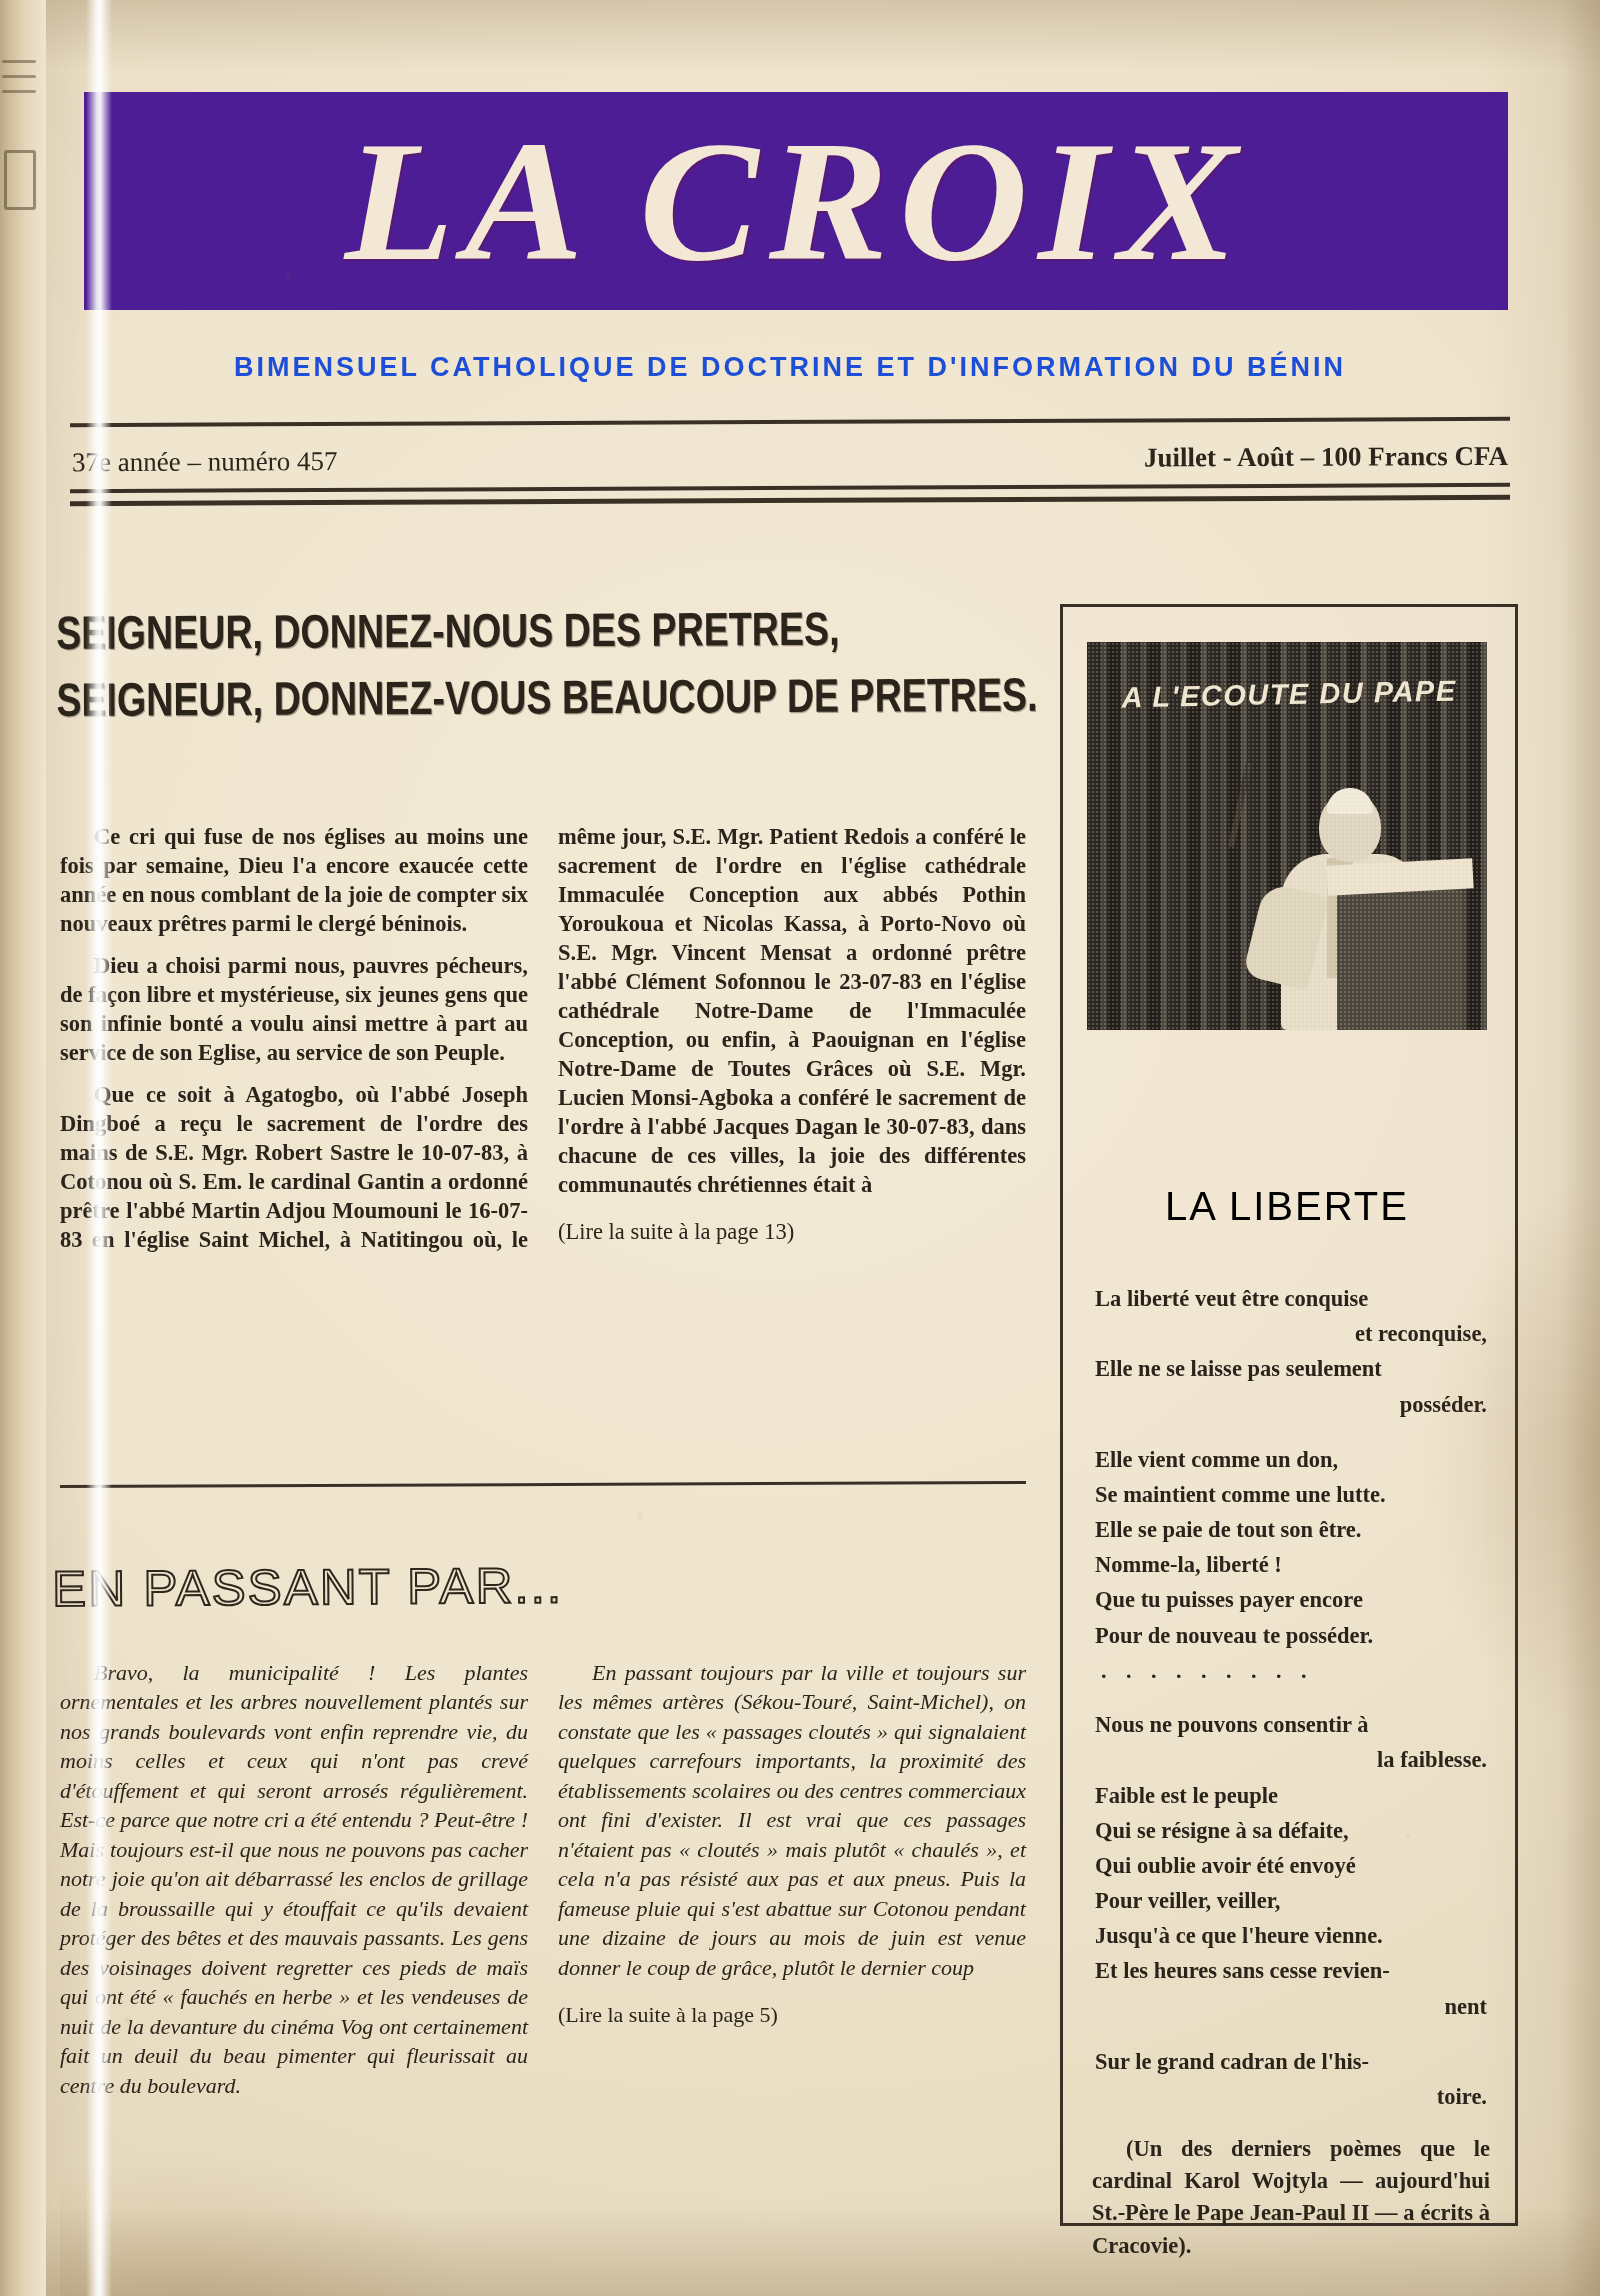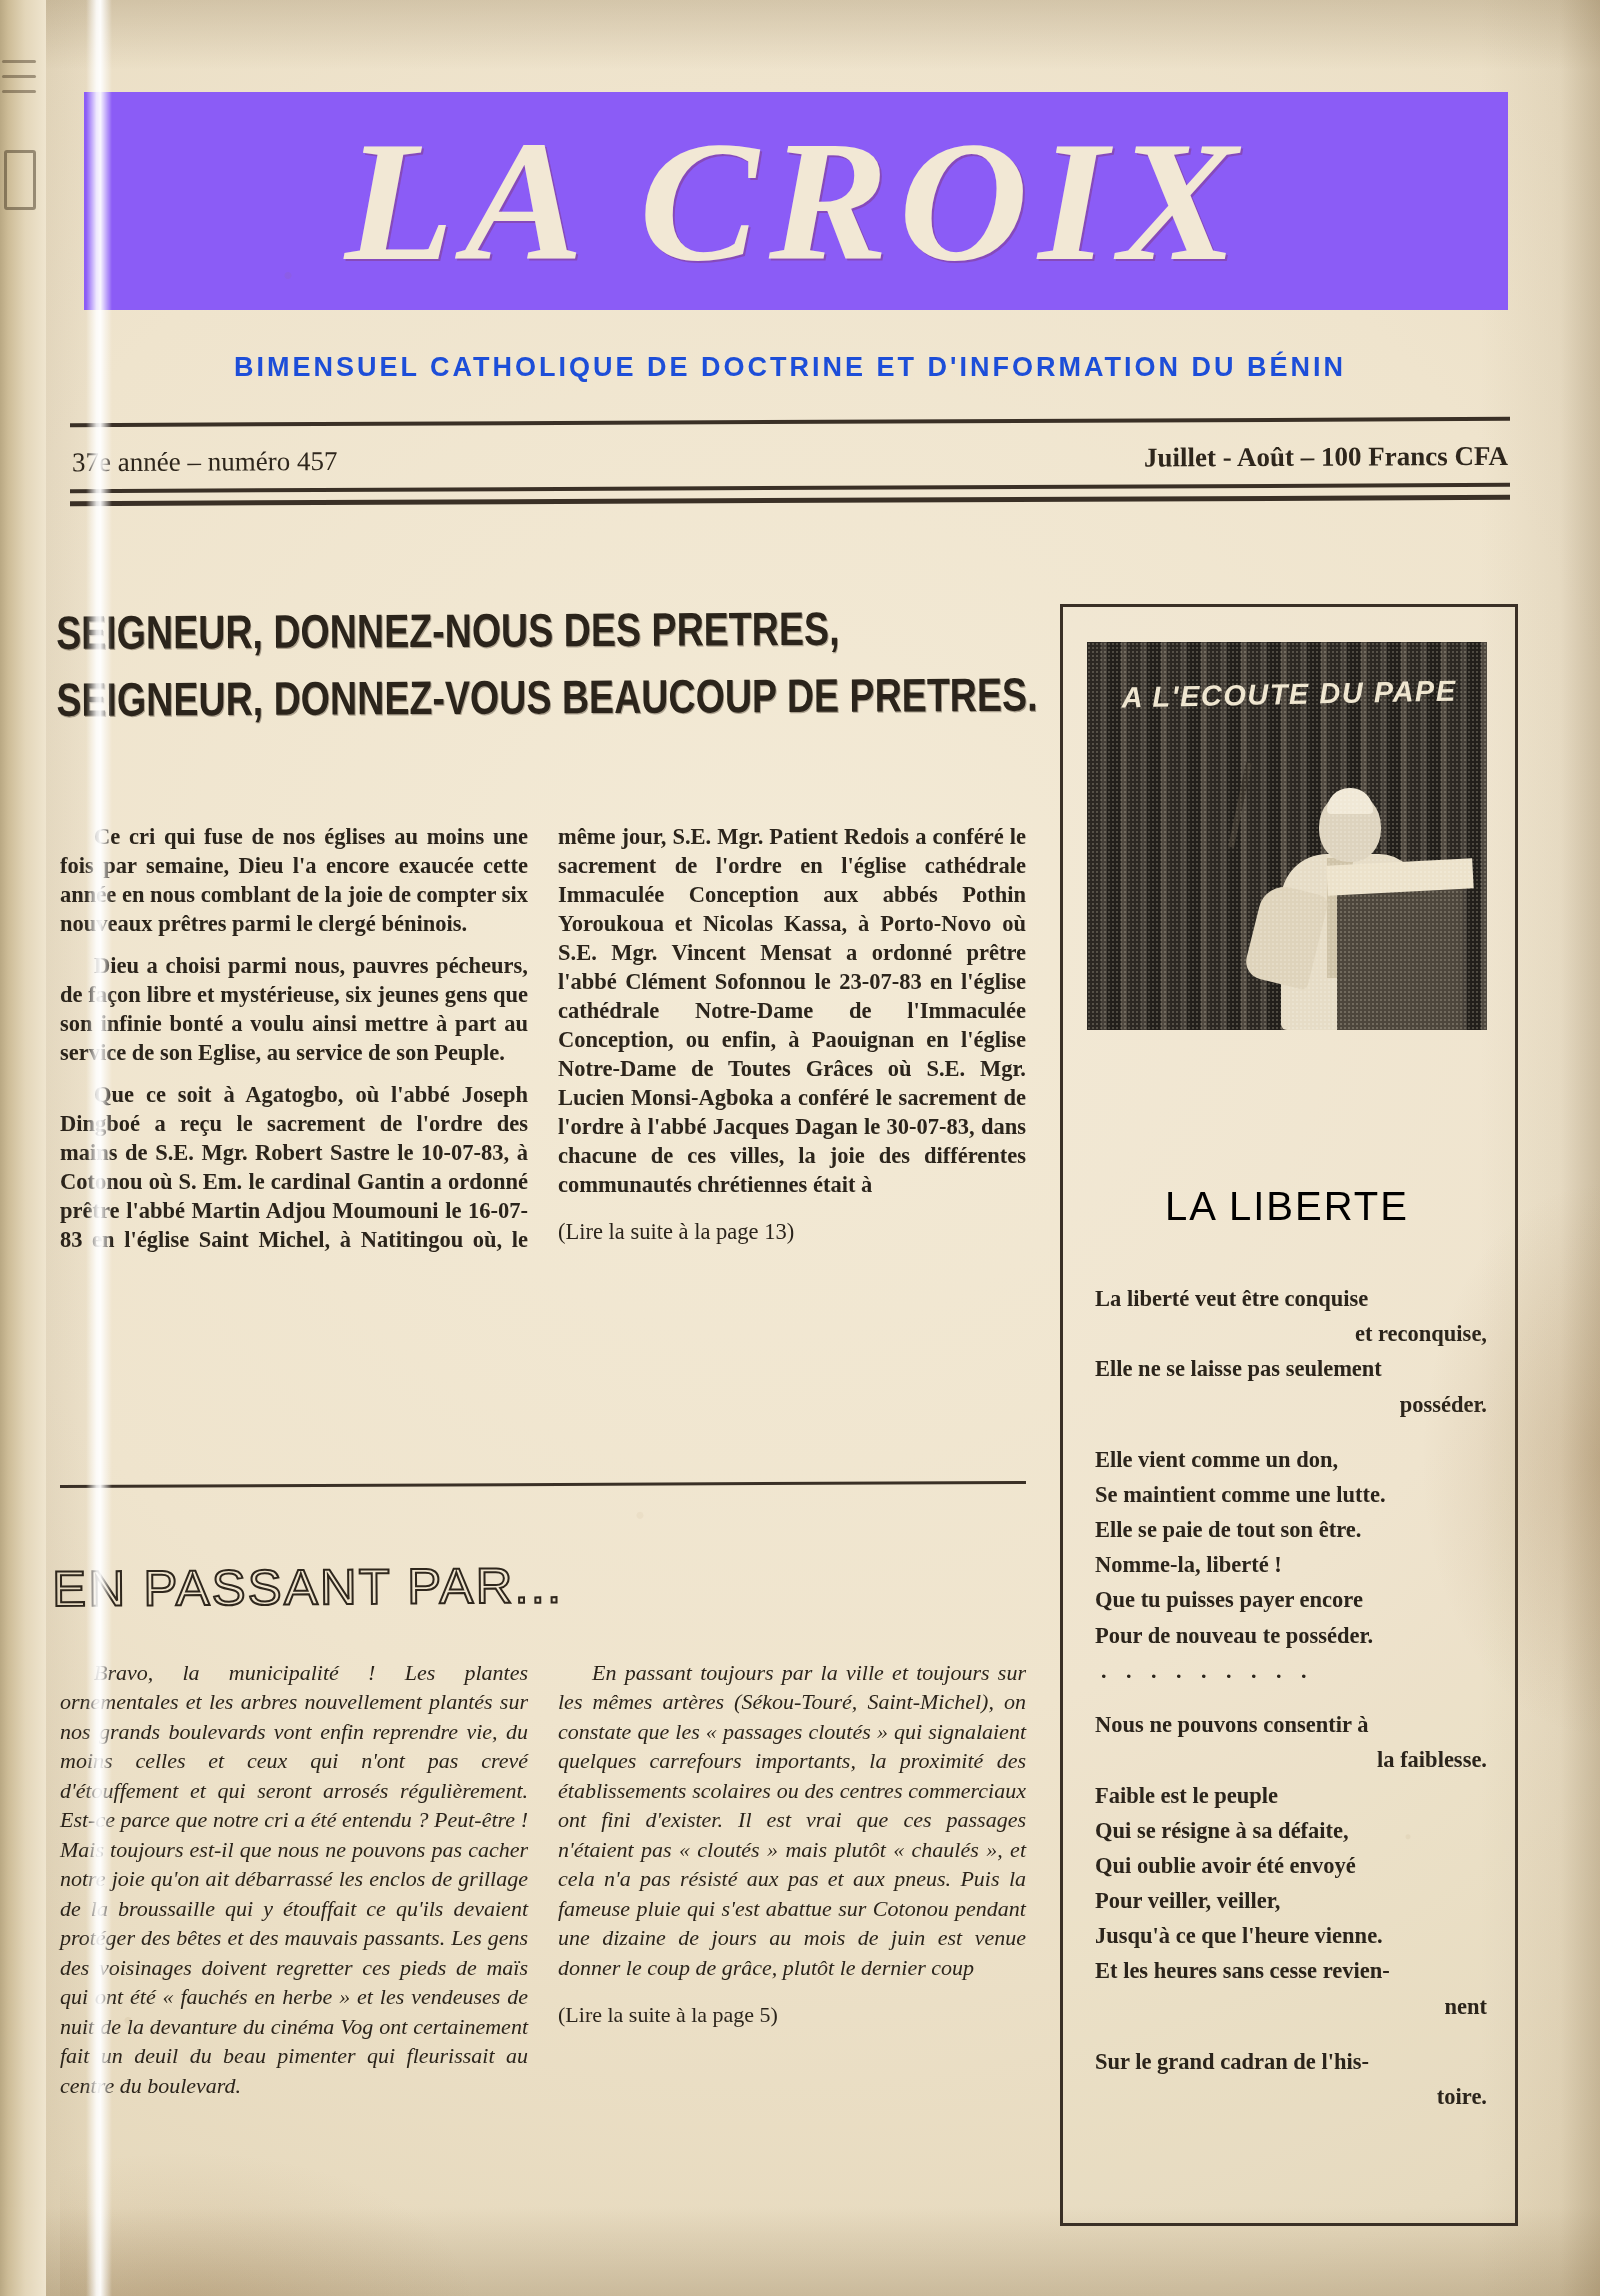--- a/index.html
+++ b/index.html
@@ -48,21 +48,21 @@
     pointer-events:none;mix-blend-mode:screen;
   }
 
   #sheet{
     position:absolute;left:0;top:0;width:1600px;height:2296px;
   }
 
   
   .masthead{
     position:absolute;left:84px;top:92px;width:1424px;height:218px;
-    background:#8b5cf6;
+    background:#4c1d95;
     display:flex;align-items:center;justify-content:center;
     overflow:hidden;
   }
   .masthead-title{
     font-family:"Liberation Serif",serif;
     font-style:italic;font-weight:700;
     font-size:172px;letter-spacing:10px;
     color:#f2e8d5;
     line-height:1;
     text-shadow:2px 2px 0 rgba(120,20,10,.25);
@@ -353,20 +353,21 @@
       <div class="ln">Faible est le peuple</div>
       <div class="ln">Qui se résigne à sa défaite,</div>
       <div class="ln">Qui oublie avoir été envoyé</div>
       <div class="ln">Pour veiller, veiller,</div>
       <div class="ln">Jusqu'à ce que l'heure vienne.</div>
       <div class="ln">Et les heures sans cesse revien-</div>
       <div class="ln ind">nent</div>
       <div class="gap"></div>
       <div class="ln">Sur le grand cadran de l'his-</div>
       <div class="ln ind">toire.</div>
+      <div class="note">(Un des derniers poèmes que le cardinal Karol Wojtyla — aujourd'hui St.-Père le Pape Jean-Paul II — a écrits à Cracovie).</div>
     </div>
 
   <div class="grain"></div>
   <div class="stain1"></div>
   <div class="stain2"></div>
 </div>
 
 <div class="gutter">
   <div class="gutter-marks">
       <i></i>

